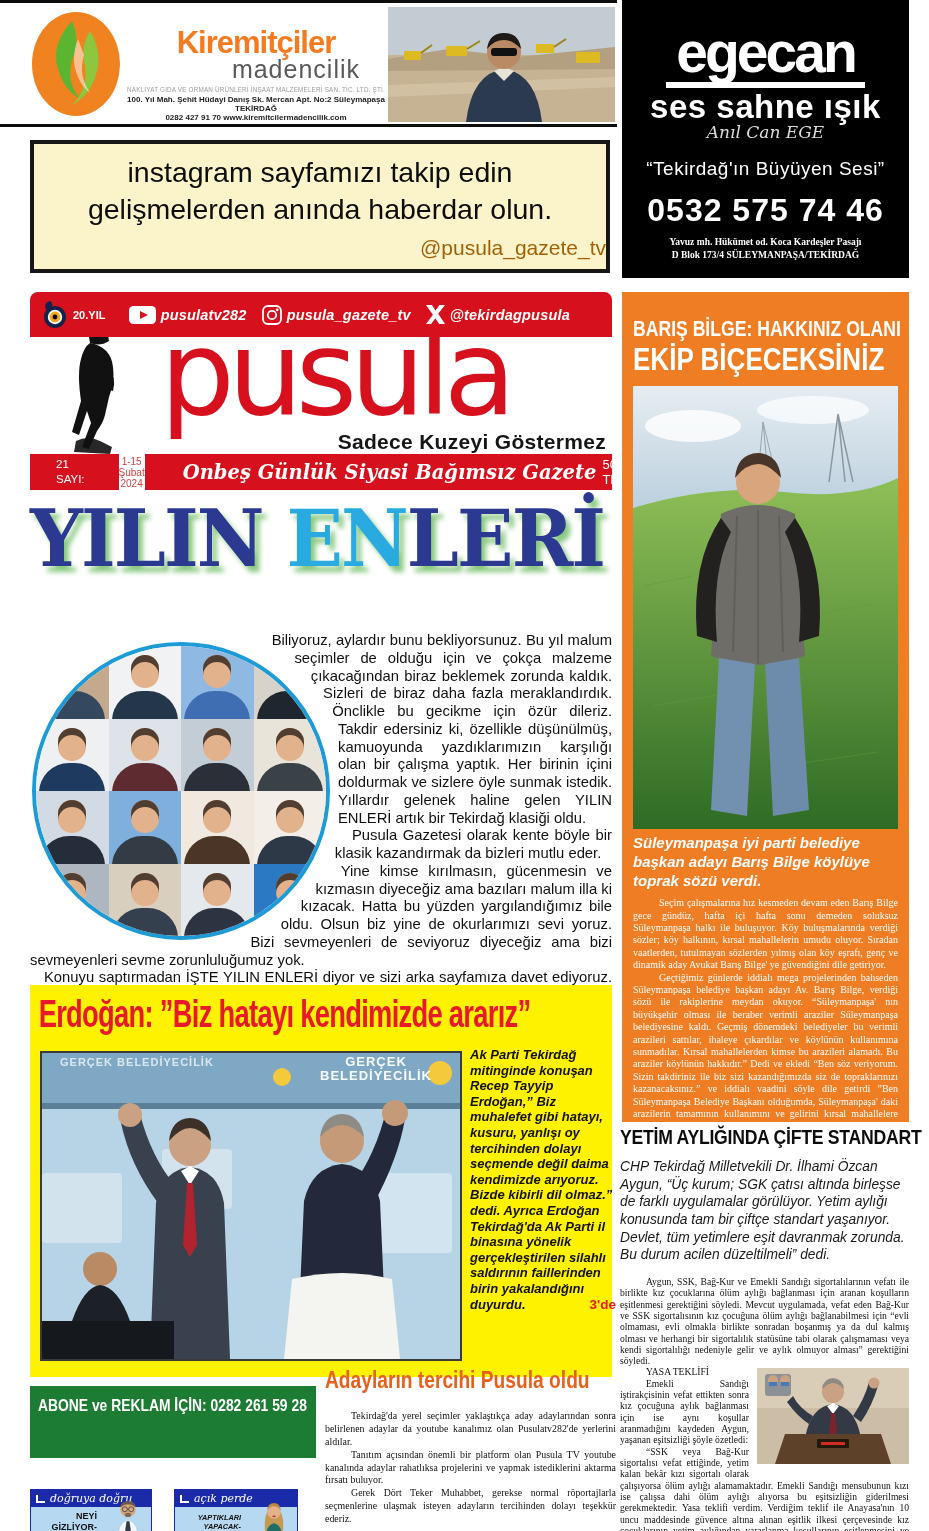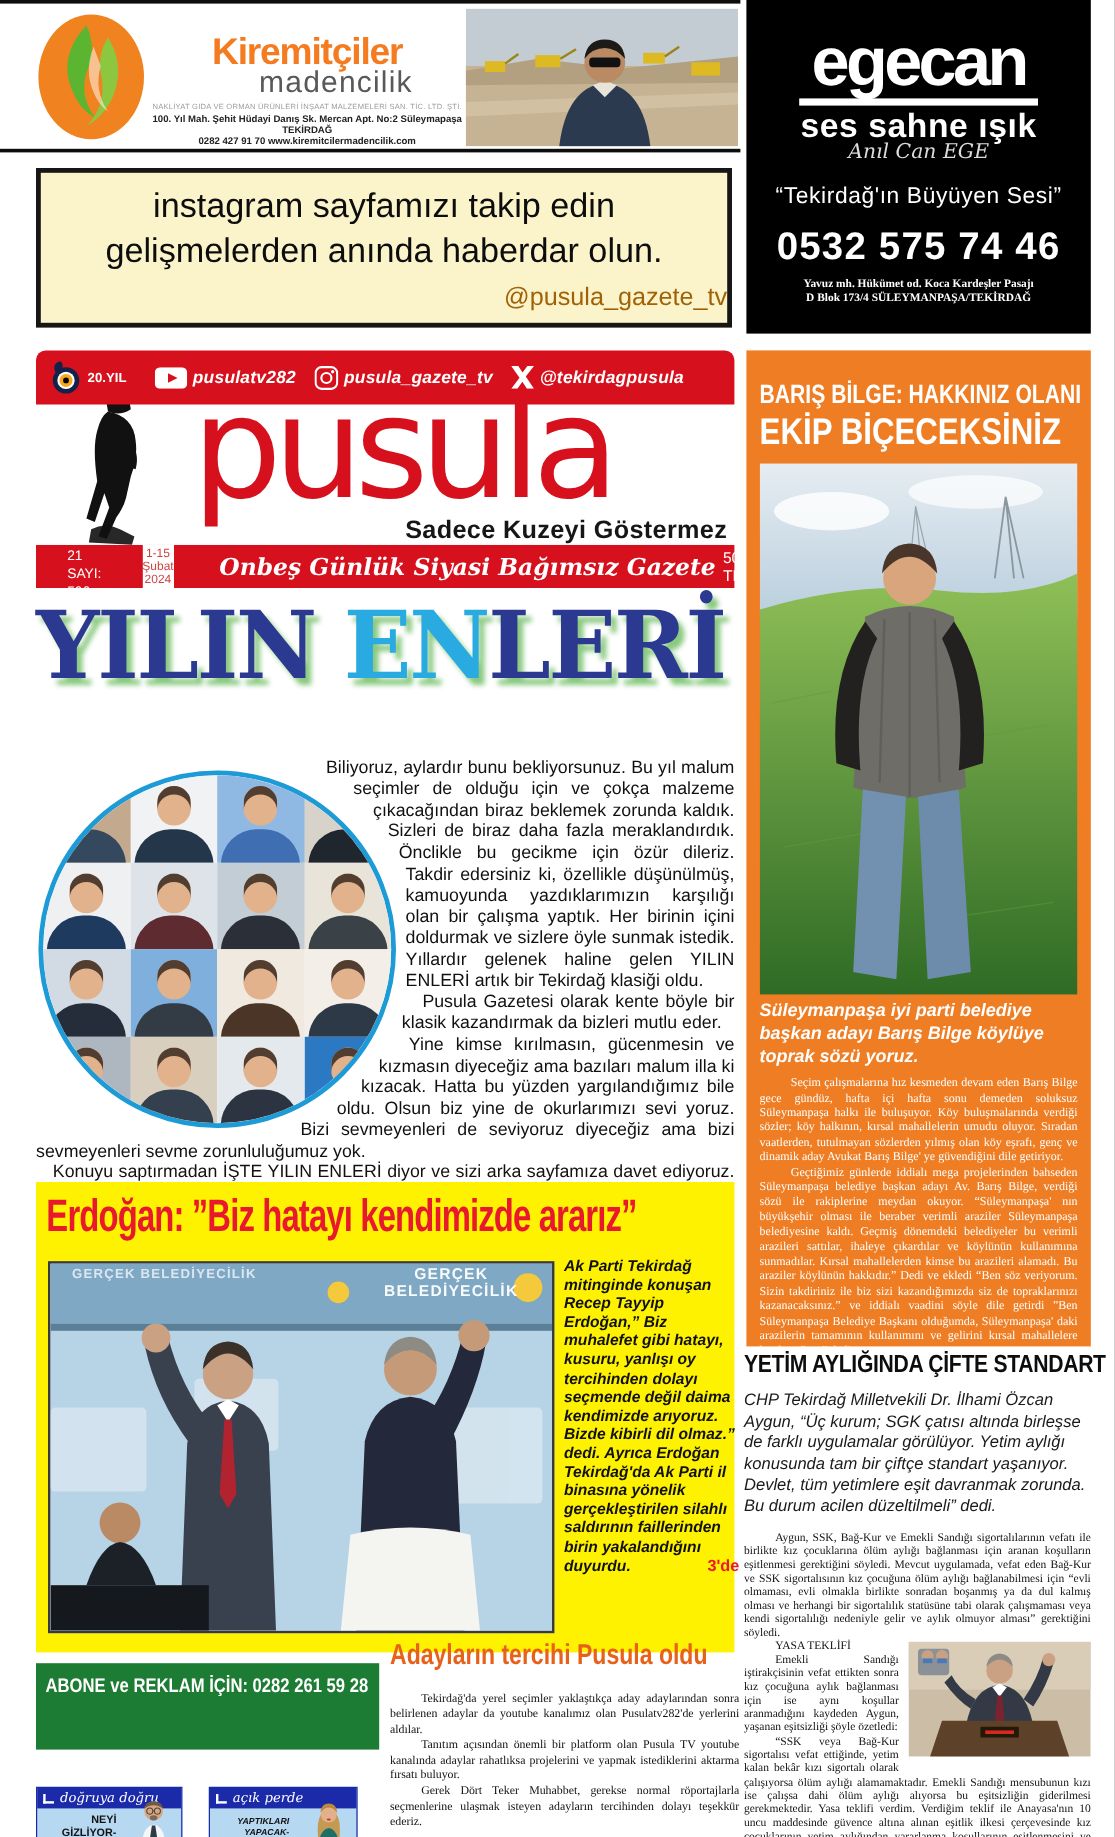--- a/index.html
+++ b/index.html
@@ -9,33 +9,33 @@
 
   
   .rule{position:absolute;left:0;width:617px;height:3px;background:#0d0d0d;}
   .rule-a{top:0;} .rule-b{top:124px;}
 
   
   .ad-kir{left:28px;top:7px;width:360px;height:115px;display:flex;align-items:flex-start;}
   .kir-logo{flex:0 0 96px;margin-top:2px;}
   .kir-text{flex:1;text-align:center;padding-top:20px;}
   .kir-title{color:#f47b20;font-weight:bold;font-size:31px;letter-spacing:-1px;line-height:1;}
-  .kir-sub{color:#58595b;font-size:25px;letter-spacing:1px;line-height:.95;text-align:right;padding-right:44px;}
+  .kir-sub{color:#58595b;font-size:25px;letter-spacing:1px;line-height:.95;text-align:right;padding-right:28px;}
   .kir-l1{color:#9b9b9b;font-size:6.3px;margin-top:4px;letter-spacing:.2px;}
   .kir-l2{color:#222;font-size:8px;font-weight:bold;margin-top:2px;}
   .kir-l3{color:#222;font-size:8px;font-weight:bold;}
 
   .ad-quarry{left:388px;top:7px;width:227px;height:115px;overflow:hidden;}
 
   
   .ad-ege{left:622px;top:0;width:287px;height:278px;background:#000;color:#fff;text-align:center;
           box-sizing:border-box;padding-top:30px;}
   .ege-logo{display:inline-block;font-size:57px;font-weight:bold;letter-spacing:-3px;line-height:.8;
             border-bottom:6px solid #fff;padding:0 10px 6px;}
-  .ege-sub{font-size:28px;font-weight:bold;letter-spacing:.5px;line-height:1.05;margin-top:2px;}
+  .ege-sub{font-size:33px;font-weight:bold;letter-spacing:.5px;line-height:1.05;margin-top:2px;}
   .ege-name{font-family:"DejaVu Serif",serif;font-style:italic;font-size:17px;color:#dcdcdc;margin-top:-2px;}
   .ege-slogan{font-size:19px;margin-top:16px;letter-spacing:.5px;}
   .ege-phone{font-size:32px;font-weight:900;letter-spacing:1px;margin-top:12px;}
   .ege-addr{font-family:"Liberation Serif",serif;font-weight:bold;font-size:9.5px;line-height:1.3;margin-top:7px;}
 
   
   .insta{left:30px;top:140px;width:580px;height:133px;background:#fbf4ca;border:4px solid #161616;
          box-sizing:border-box;text-align:center;padding-top:10px;}
   .insta-l{font-size:28.5px;line-height:1.3;color:#0d0d0d;}
   .insta-h{font-size:21px;margin-top:8px;color:#a16207;text-align:right;}
@@ -338,21 +338,21 @@
               <path d="M125 124 L125 278"></path>
               <path d="M146 130 L150 266"></path>
           </g>
           <path d="M88 132 Q58 176 64 250 L84 256 Q78 186 98 146Z" fill="#23211f"></path>
           <path d="M162 132 Q192 176 186 250 L166 256 Q172 186 152 146Z" fill="#23211f"></path>
           <path d="M86 272 L122 278 L114 430 L78 424Z" fill="#7291b1"></path>
           <path d="M132 278 L166 272 L176 424 L140 430Z" fill="#6d8cab"></path>
         </g>
       </svg>
     </div>
-    <div class="ob-cap">Süleymanpaşa iyi parti belediye başkan adayı Barış Bilge köylüye toprak sözü yoruz.</div>
+    <div class="ob-cap">Süleymanpaşa iyi parti belediye başkan adayı Barış Bilge köylüye toprak sözü verdi.</div>
     <div class="ob-body">
       <p>Seçim çalışmalarına hız kesmeden devam eden Barış Bilge gece gündüz, hafta içi hafta sonu demeden soluksuz Süleymanpaşa halkı ile buluşuyor. Köy buluşmalarında verdiği sözler; köy halkının, kırsal mahallelerin umudu oluyor. Sıradan vaatlerden, tutulmayan sözlerden yılmış olan köy eşrafı, genç ve dinamik aday Avukat Barış Bilge' ye güvendiğini dile getiriyor.</p>
       <p>Geçtiğimiz günlerde iddialı mega projelerinden bahseden Süleymanpaşa belediye başkan adayı Av. Barış Bilge, verdiği sözü ile rakiplerine meydan okuyor. “Süleymanpaşa' nın büyükşehir olması ile beraber verimli araziler Süleymanpaşa belediyesine kaldı. Geçmiş dönemdeki belediyeler bu verimli arazileri sattılar, ihaleye çıkardılar ve köylünün kullanımına sunmadılar. Kırsal mahallelerden kimse bu arazileri alamadı. Bu araziler köylünün hakkıdır.” Dedi ve ekledi “Ben söz veriyorum. Sizin takdiriniz ile biz sizi kazandığımızda siz de topraklarınızı kazanacaksınız.” ve iddialı vaadini söyle dile getirdi ”Ben Süleymanpaşa Belediye Başkanı olduğumda, Süleymanpaşa' daki arazilerin tamamının kullanımını ve gelirini kırsal mahallelere bırakacağım.” dedi.</p>
     </div>
   </div>
 
   <div class="abs yhead"><span class="navy">YILIN </span><span class="cyan">EN</span><span class="navy">LERİ</span></div>
 
   <div class="abs ybody">
     <div class="collage">

